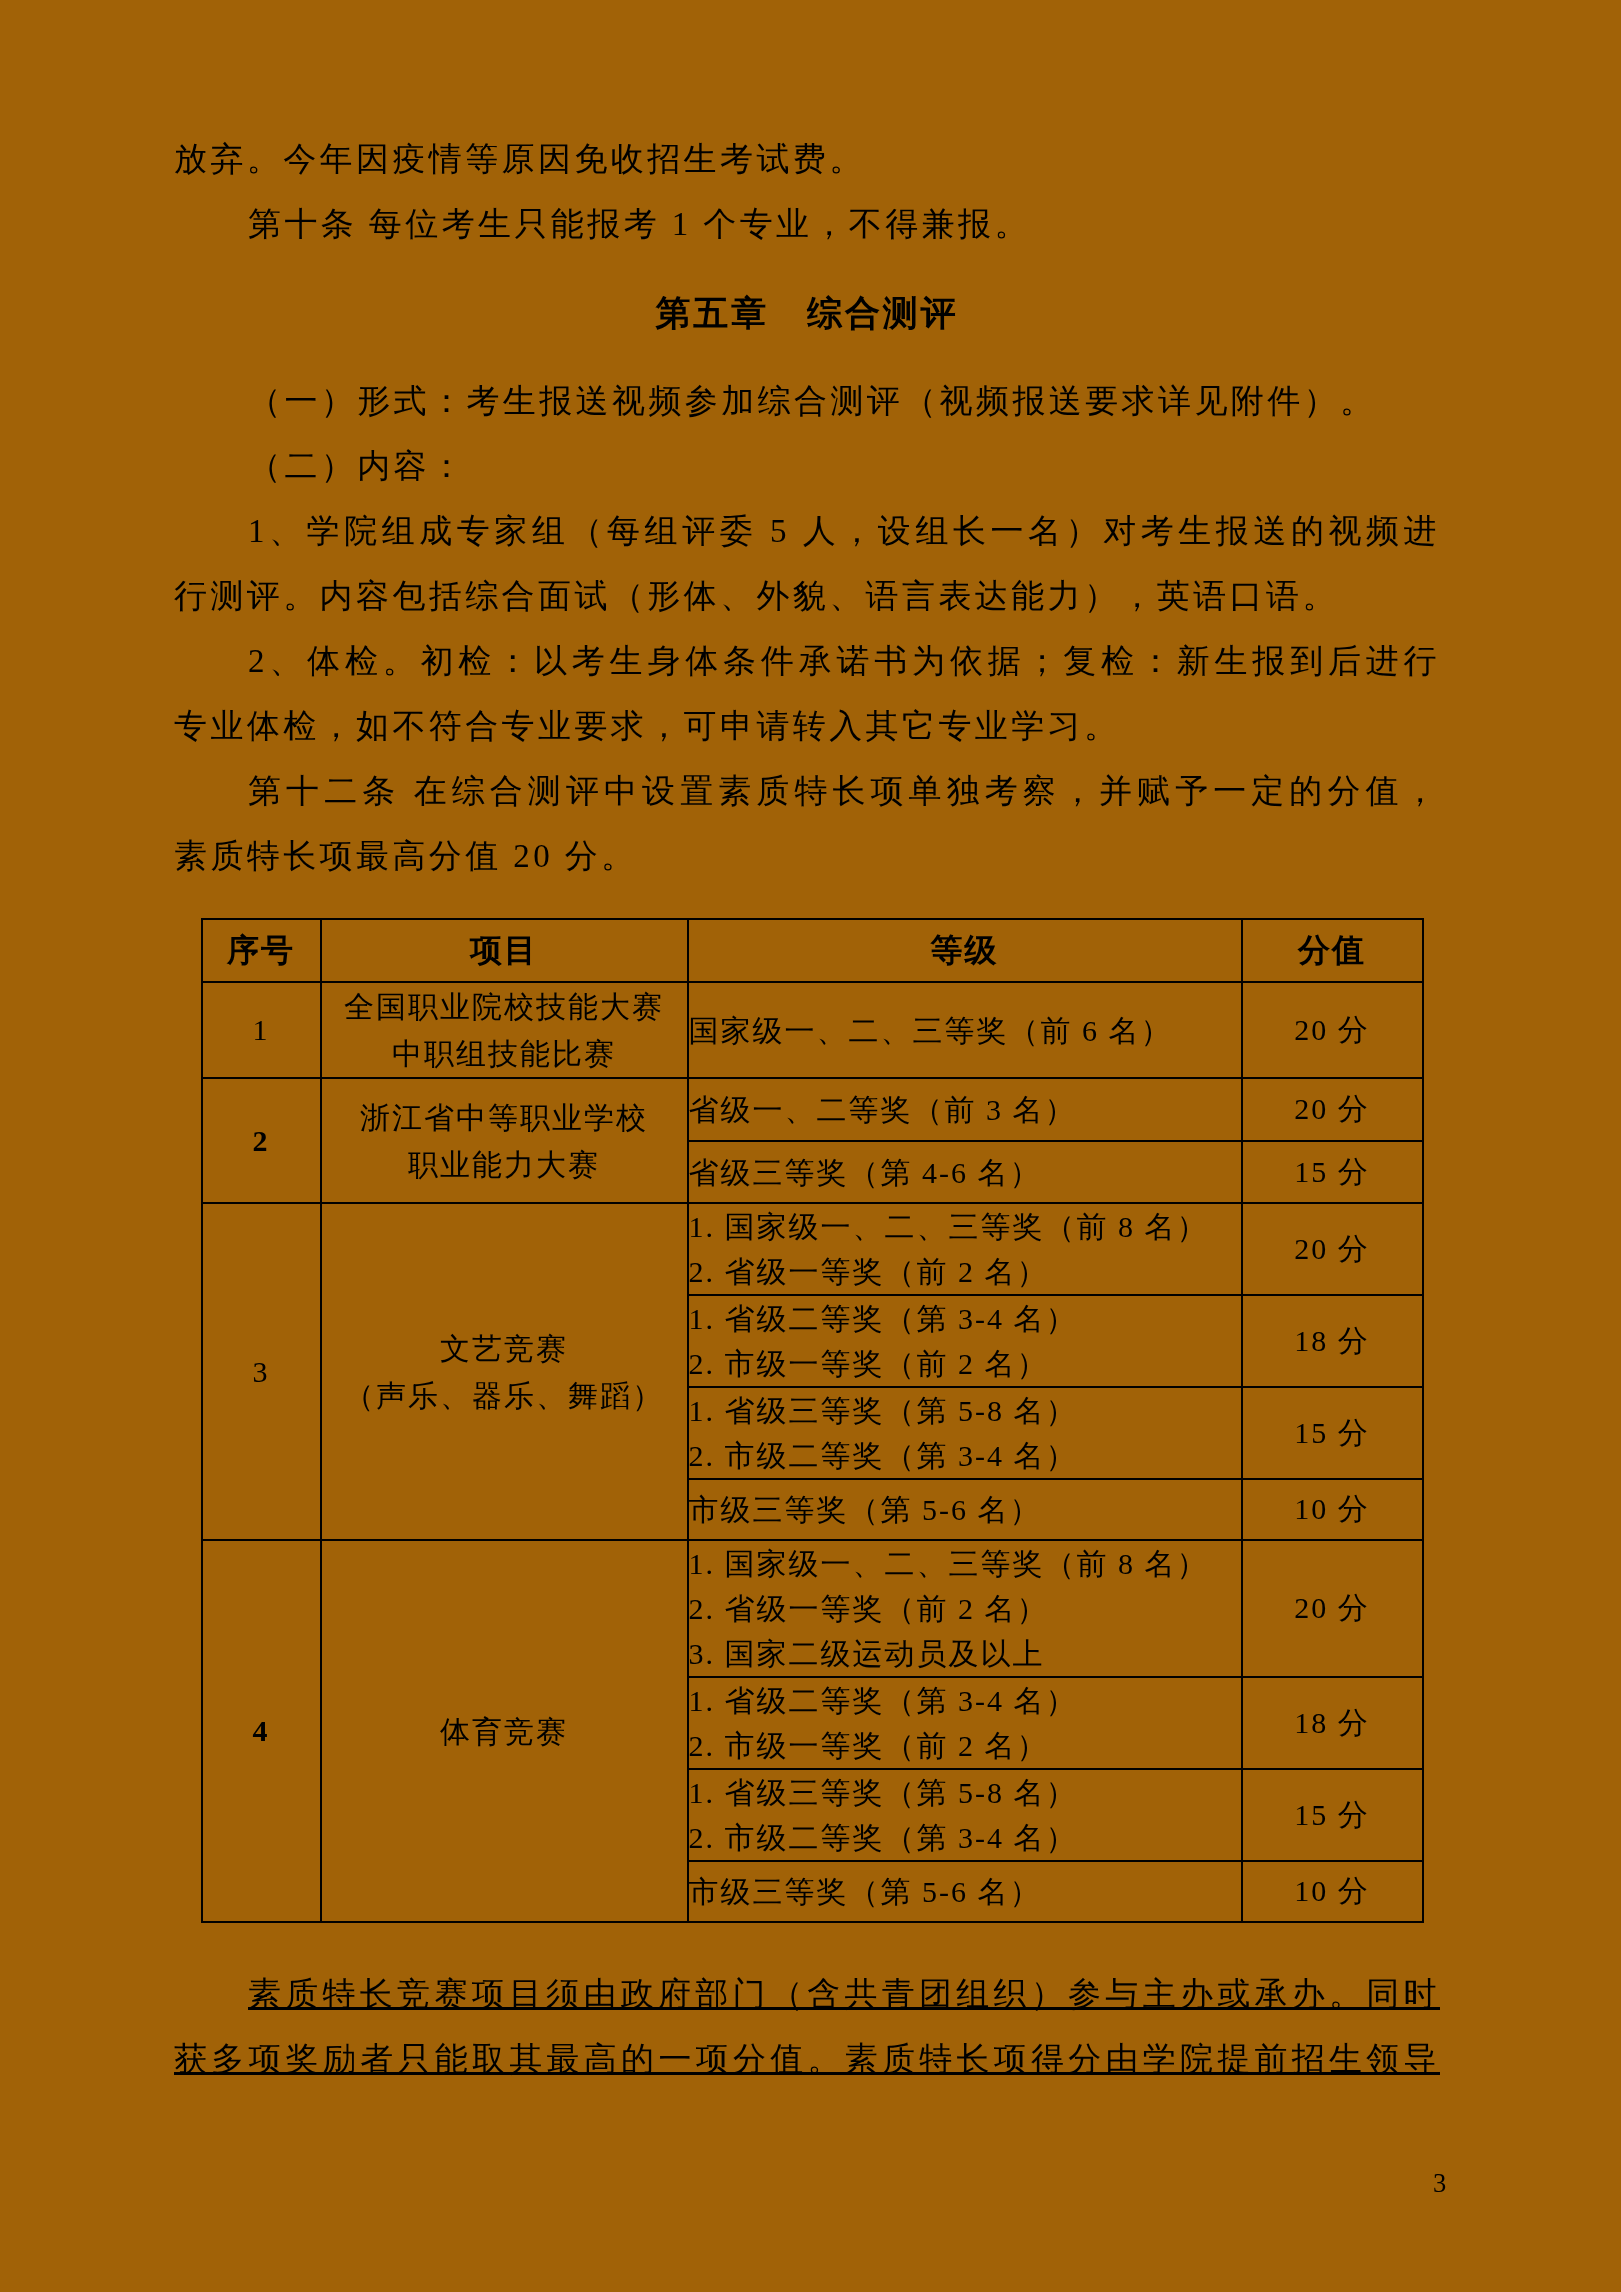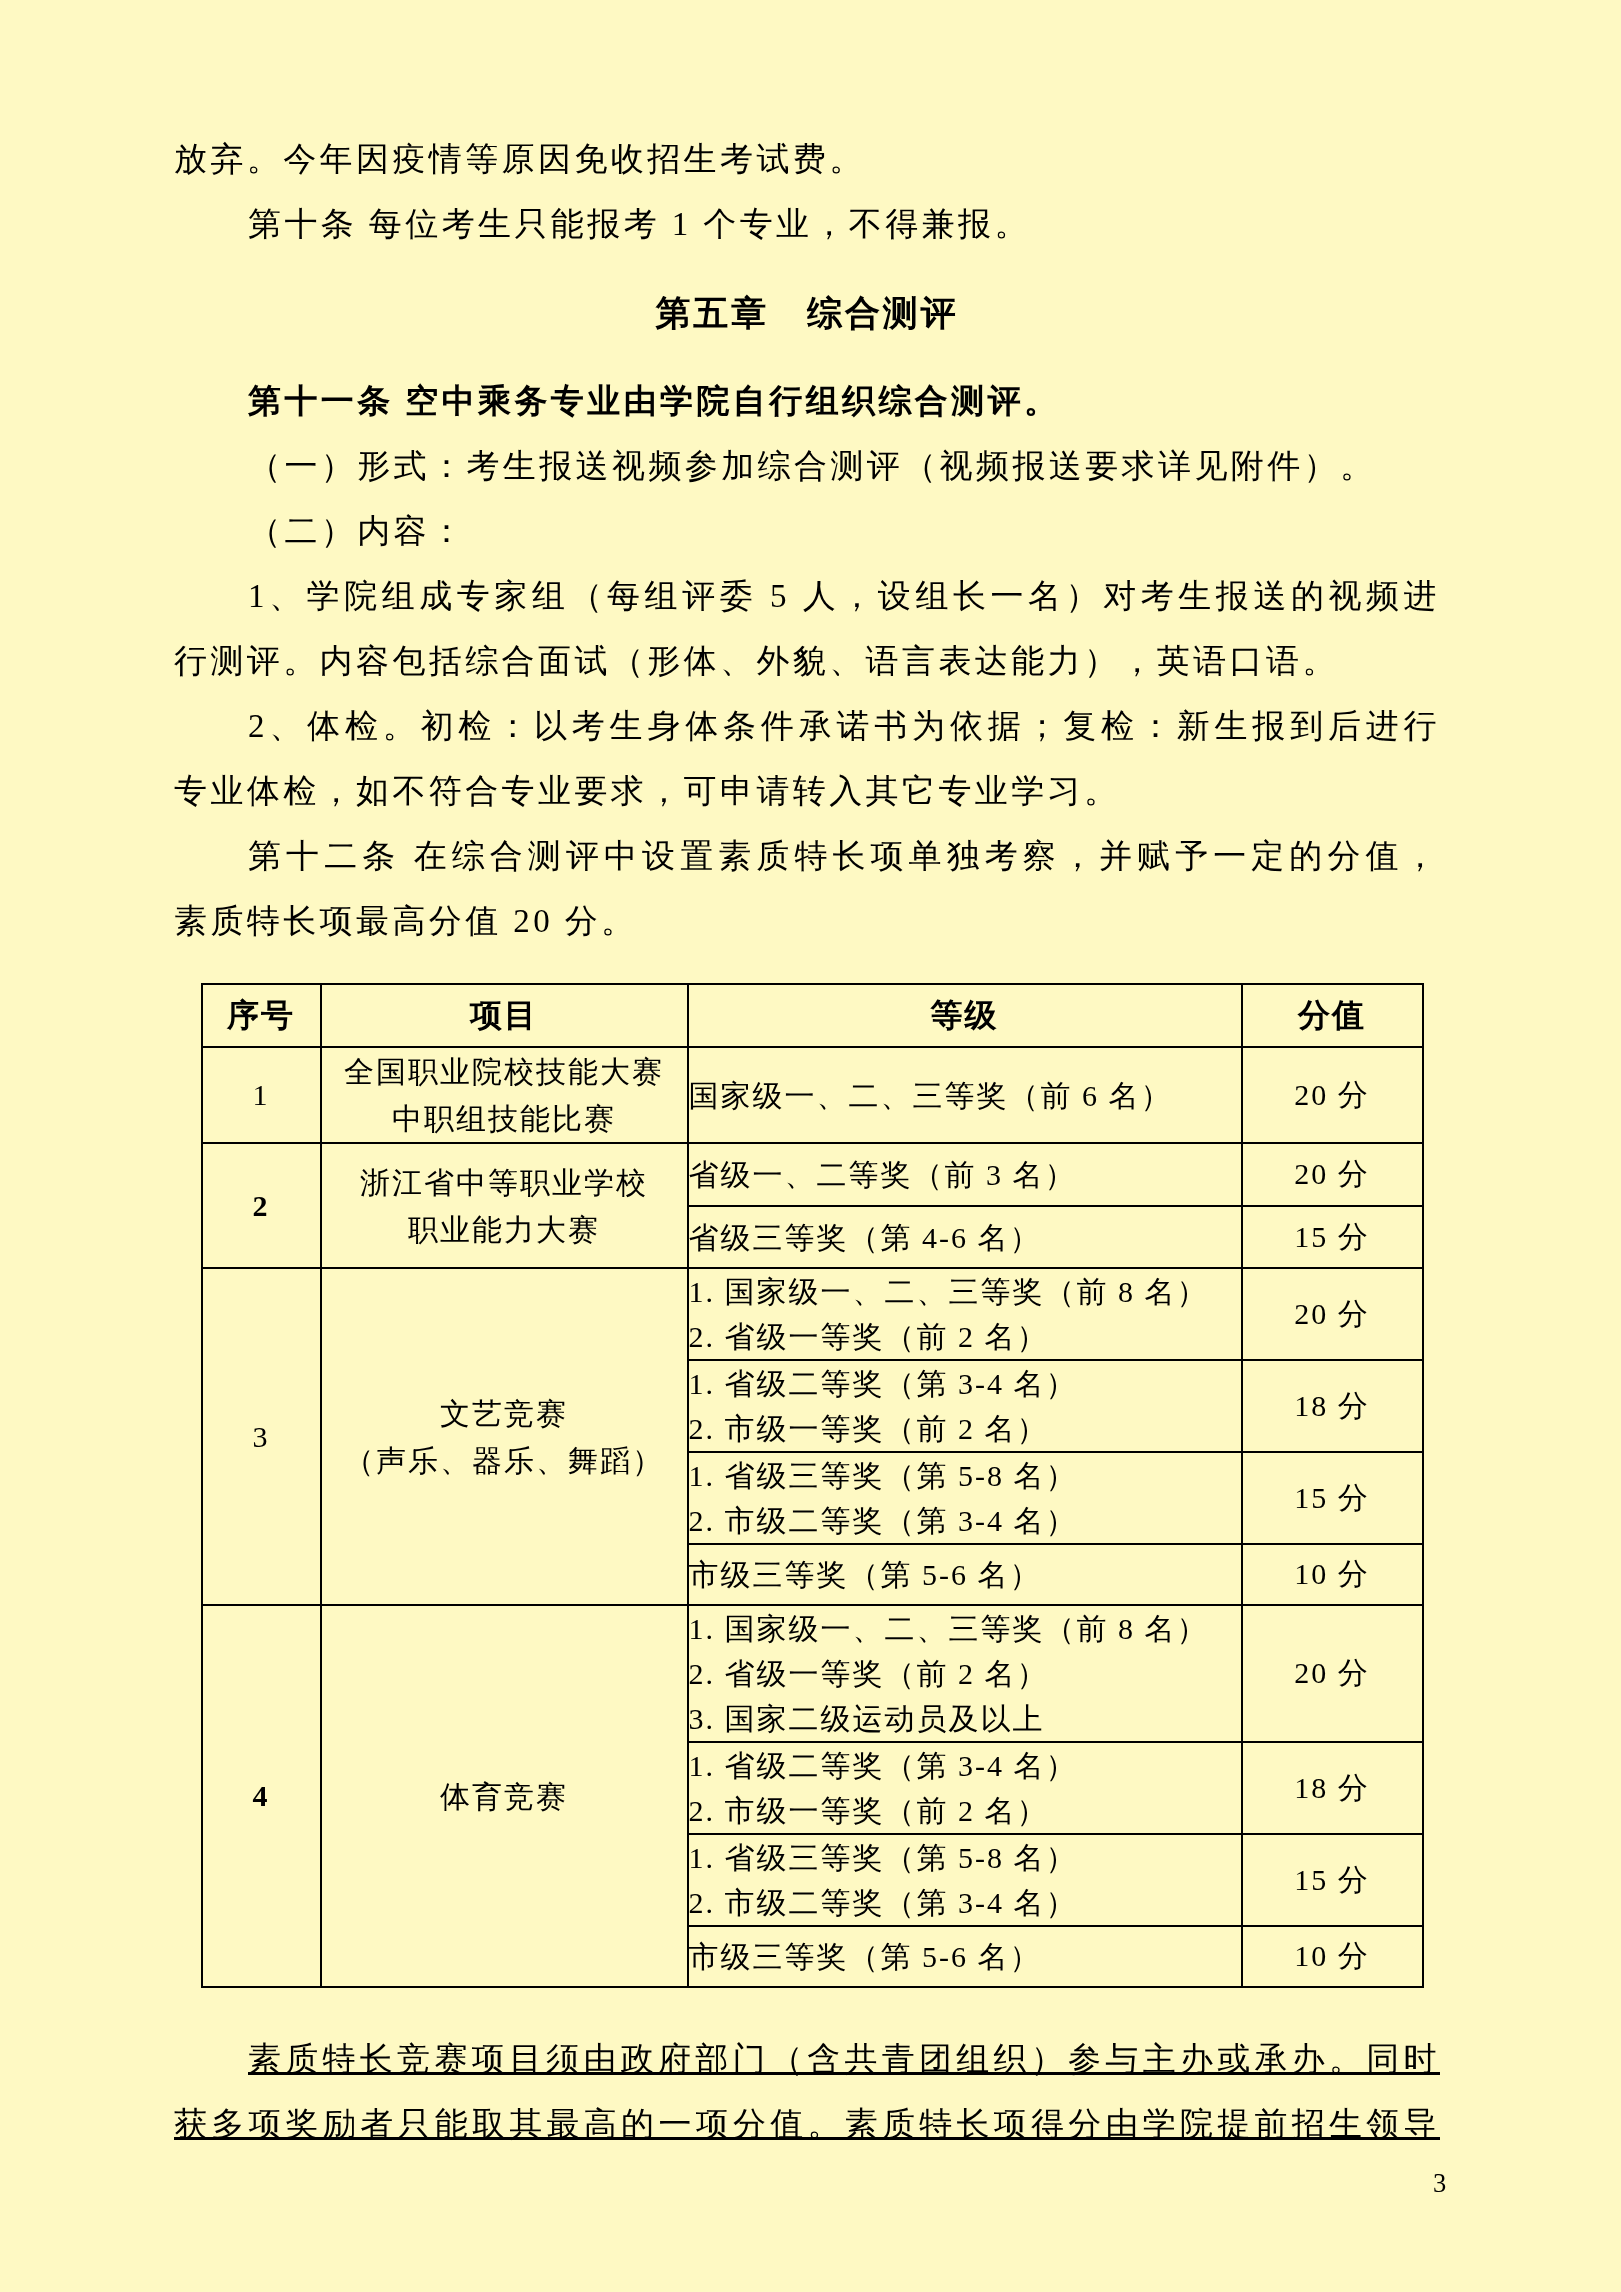--- a/index.html
+++ b/index.html
@@ -1,20 +1,20 @@
 <!DOCTYPE html>
 <html><head>
 <meta charset="utf-8">
 <style>
   html, body { margin: 0; padding: 0; background: #ffffff; }
   .page {
     position: relative;
     width: 1621px;
     height: 2293px;
-    background: #fef9c3;
+    background: #a16207;
     color: #000000;
     font-family: "Liberation Serif", "DejaVu Serif", serif;
     overflow: hidden;
   }
   .content {
     position: absolute;
     left: 174px;
     top: 127px;
     width: 1266px;
   }
@@ -89,23 +89,20 @@
   <div class="content">
     <div id="paras-top">
         <div class="para body">
           <div class="line">放弃。今年因疫情等原因免收招生考试费。</div>
         </div>
         <div class="para body">
           <div class="line indent">第十条 每位考生只能报考 1 个专业，不得兼报。</div>
         </div>
         <div class="para chapter-heading">
           <div class="line">第五章　综合测评</div>
-        </div>
-        <div class="para body-bold">
-          <div class="line indent">第十一条 空中乘务专业由学院自行组织综合测评。</div>
         </div>
         <div class="para body">
           <div class="line indent">（一）形式：考生报送视频参加综合测评（视频报送要求详见附件）。</div>
         </div>
         <div class="para body">
           <div class="line indent">（二）内容：</div>
         </div>
         <div class="para body">
           <div class="line indent fill">1、学院组成专家组（每组评委 5 人，设组长一名）对考生报送的视频进</div>
           <div class="line">行测评。内容包括综合面试（形体、外貌、语言表达能力），英语口语。</div>

